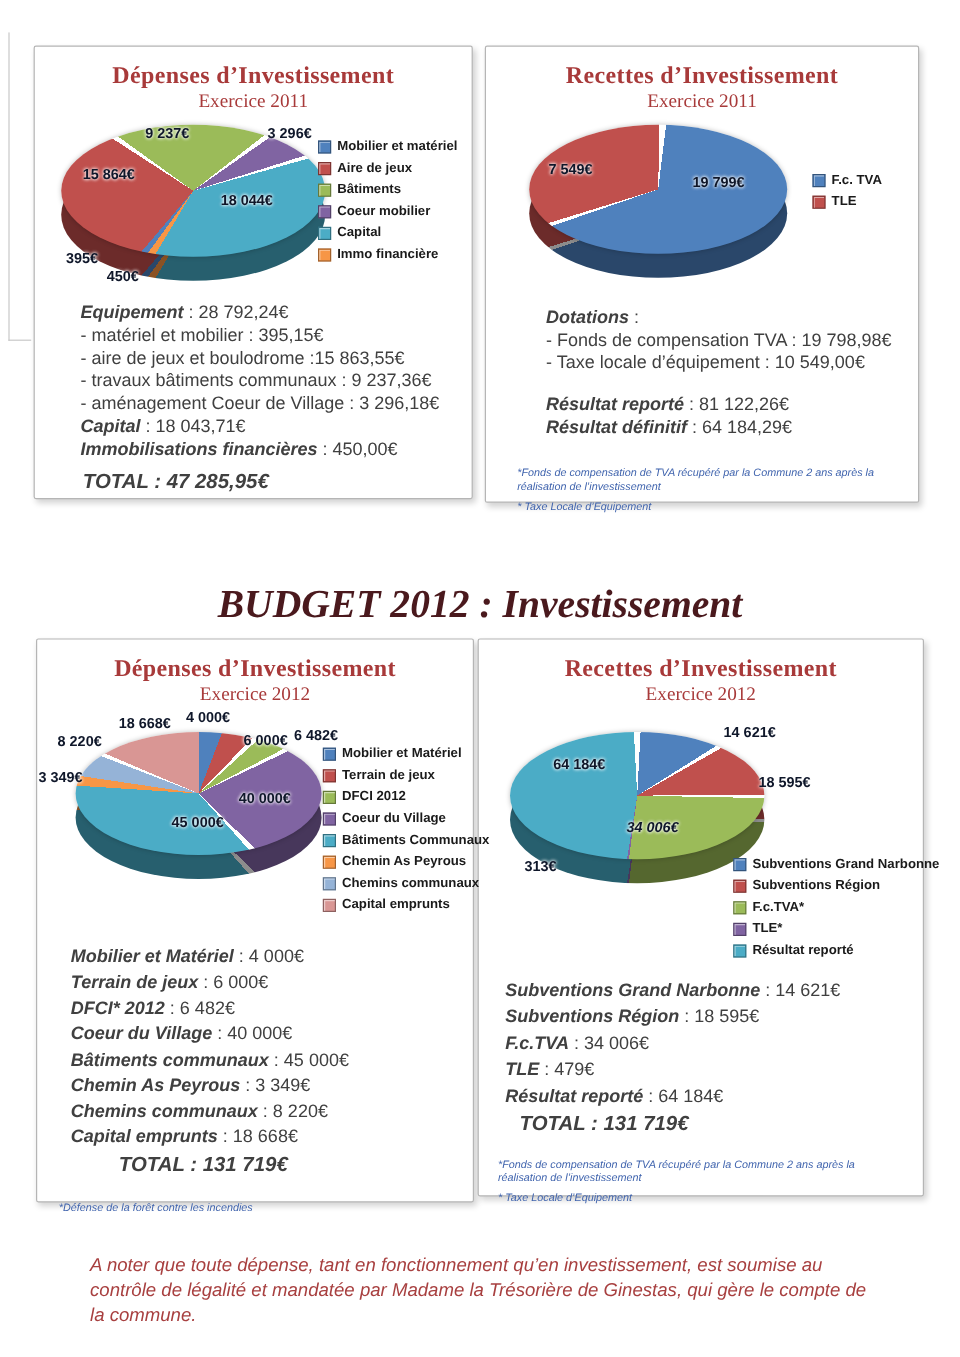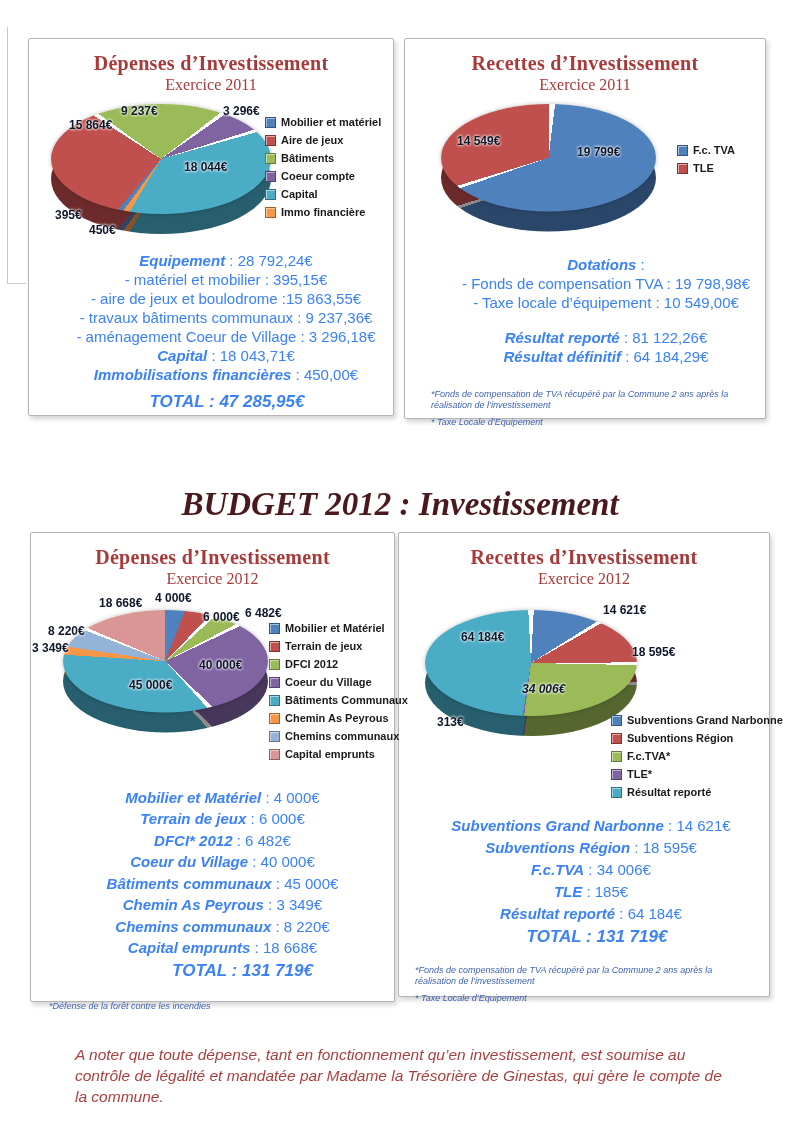--- a/index.html
+++ b/index.html
@@ -21,21 +21,21 @@
   .pie-layer.depth{transform:translateY(calc(var(--d) / -4 + 20px)) scaleY(0.5);
         filter:brightness(.55) saturate(1.05);}
   .pie-layer.face{box-shadow:0 0 6px rgba(0,0,0,.25);}
   .slice-label{position:absolute;font-weight:bold;font-size:12px;color:#0f172a;
         white-space:nowrap;z-index:5;text-shadow:0 0 3px #fff,0 0 3px #fff;}
   .legend{position:absolute;margin:0;padding:0;list-style:none;font-weight:bold;
         font-size:11px;color:#1a1a1a;z-index:6;}
   .legend li{display:flex;align-items:center;gap:5px;margin:0 0 6px;white-space:nowrap;}
   .lm{width:9px;height:9px;flex:0 0 9px;border:1px solid rgba(0,0,0,.35);
         box-shadow:inset 1px 1px 0 rgba(255,255,255,.5);}
-  .details{font-size:15px;color:#3b82f6;text-align:center;}
+  .details{font-size:15px;color:#404040;}
   .dline{margin:2px 0;}
   .dline b{font-style:italic;}
   .dline.gap{height:14px;}
   .dline.total{font-weight:bold;font-style:italic;font-size:17px;margin-top:9px;}
   .fns{margin-top:8px;}
   .fn{font-style:italic;font-size:9px;color:#3f63ad;margin:0 0 5px;line-height:1.25;}
   #budget-title{position:absolute;left:0;top:464px;width:100%;text-align:center;
         font-family:"Liberation Serif",serif;font-style:italic;font-weight:600;
         font-size:33px;color:#4a191d;}
   #footer-note{position:absolute;left:75px;top:1028px;width:655px;font-style:italic;
@@ -63,40 +63,40 @@
   <section class="panel" id="panel-0" style="left:28px;top:38px;width:366px;height:378px;">
     <h2 class="p-title">Dépenses d’Investissement</h2>
     <div class="p-sub">Exercice 2011</div>
     <div class="chart-area" style="height:148px;margin-top:2px;">
       <div class="pie-wrap" style="--d:220px;left:22px;top:8px;">
         <div class="pie-layer depth" style="background: conic-gradient(from 200deg, rgb(79, 129, 189) 0deg, rgb(79, 129, 189) 3.00723deg, rgb(192, 80, 77) 3.00723deg, rgb(192, 80, 77) 122.284deg, rgb(255, 255, 255) 122.284deg, rgb(255, 255, 255) 123.784deg, rgb(255, 255, 255) 123.784deg, rgb(255, 255, 255) 125.284deg, rgb(155, 187, 89) 125.284deg, rgb(155, 187, 89) 192.607deg, rgb(255, 255, 255) 192.607deg, rgb(255, 255, 255) 194.107deg, rgb(255, 255, 255) 194.107deg, rgb(255, 255, 255) 195.607deg, rgb(128, 100, 162) 195.607deg, rgb(128, 100, 162) 217.701deg, rgb(255, 255, 255) 217.701deg, rgb(255, 255, 255) 219.201deg, rgb(255, 255, 255) 219.201deg, rgb(255, 255, 255) 220.701deg, rgb(75, 172, 198) 220.701deg, rgb(75, 172, 198) 356.574deg, rgb(247, 150, 70) 356.574deg, rgb(247, 150, 70) 360deg);"></div>
         <div class="pie-layer face" style="background: conic-gradient(from 200deg, rgb(79, 129, 189) 0deg, rgb(79, 129, 189) 3.00723deg, rgb(192, 80, 77) 3.00723deg, rgb(192, 80, 77) 122.284deg, rgb(255, 255, 255) 122.284deg, rgb(255, 255, 255) 123.784deg, rgb(255, 255, 255) 123.784deg, rgb(255, 255, 255) 125.284deg, rgb(155, 187, 89) 125.284deg, rgb(155, 187, 89) 192.607deg, rgb(255, 255, 255) 192.607deg, rgb(255, 255, 255) 194.107deg, rgb(255, 255, 255) 194.107deg, rgb(255, 255, 255) 195.607deg, rgb(128, 100, 162) 195.607deg, rgb(128, 100, 162) 217.701deg, rgb(255, 255, 255) 217.701deg, rgb(255, 255, 255) 219.201deg, rgb(255, 255, 255) 219.201deg, rgb(255, 255, 255) 220.701deg, rgb(75, 172, 198) 220.701deg, rgb(75, 172, 198) 356.574deg, rgb(247, 150, 70) 356.574deg, rgb(247, 150, 70) 360deg);"></div>
       </div>
       <span class="slice-label" style="left:92px;top:8px;">9 237€</span>
       <span class="slice-label" style="left:194px;top:8px;">3 296€</span>
-      <span class="slice-label" style="left:40px;top:22px;">15 864€</span>
+      <span class="slice-label" style="left:40px;top:42px;">15 864€</span>
       <span class="slice-label" style="left:155px;top:64px;">18 044€</span>
       <span class="slice-label" style="left:26px;top:112px;">395€</span>
       <span class="slice-label" style="left:60px;top:127px;">450€</span>
       <ul class="legend" style="left:236px;top:20px;">
           <li>
             <span class="lm" style="background: rgb(79, 129, 189);"></span>
             <span>Mobilier et matériel</span>
           </li>
           <li>
             <span class="lm" style="background: rgb(192, 80, 77);"></span>
             <span>Aire de jeux</span>
           </li>
           <li>
             <span class="lm" style="background: rgb(155, 187, 89);"></span>
             <span>Bâtiments</span>
           </li>
           <li>
             <span class="lm" style="background: rgb(128, 100, 162);"></span>
-            <span>Coeur compte</span>
+            <span>Coeur mobilier</span>
           </li>
           <li>
             <span class="lm" style="background: rgb(75, 172, 198);"></span>
             <span>Capital</span>
           </li>
           <li>
             <span class="lm" style="background: rgb(247, 150, 70);"></span>
             <span>Immo financière</span>
           </li>
         </ul>
@@ -114,21 +114,21 @@
   </section>
 
   <section class="panel" id="panel-1" style="left:404px;top:38px;width:362px;height:381px;">
     <h2 class="p-title">Recettes d’Investissement</h2>
     <div class="p-sub">Exercice 2011</div>
     <div class="chart-area" style="height:150px;margin-top:2px;">
       <div class="pie-wrap" style="--d:215px;left:36px;top:8px;">
         <div class="pie-layer depth" style="background: conic-gradient(from 2deg, rgb(255, 255, 255) 0deg, rgb(255, 255, 255) 1.5deg, rgb(79, 129, 189) 1.5deg, rgb(79, 129, 189) 233.364deg, rgb(255, 255, 255) 233.364deg, rgb(255, 255, 255) 234.864deg, rgb(255, 255, 255) 234.864deg, rgb(255, 255, 255) 236.364deg, rgb(192, 80, 77) 236.364deg, rgb(192, 80, 77) 358.5deg, rgb(255, 255, 255) 358.5deg, rgb(255, 255, 255) 360deg);"></div>
         <div class="pie-layer face" style="background: conic-gradient(from 2deg, rgb(255, 255, 255) 0deg, rgb(255, 255, 255) 1.5deg, rgb(79, 129, 189) 1.5deg, rgb(79, 129, 189) 233.364deg, rgb(255, 255, 255) 233.364deg, rgb(255, 255, 255) 234.864deg, rgb(255, 255, 255) 234.864deg, rgb(255, 255, 255) 236.364deg, rgb(192, 80, 77) 236.364deg, rgb(192, 80, 77) 358.5deg, rgb(255, 255, 255) 358.5deg, rgb(255, 255, 255) 360deg);"></div>
       </div>
-      <span class="slice-label" style="left:52px;top:38px;">14 549€</span>
+      <span class="slice-label" style="left:52px;top:38px;">7 549€</span>
       <span class="slice-label" style="left:172px;top:49px;">19 799€</span>
       <ul class="legend" style="left:272px;top:48px;">
           <li>
             <span class="lm" style="background: rgb(79, 129, 189);"></span>
             <span>F.c. TVA</span>
           </li>
           <li>
             <span class="lm" style="background: rgb(192, 80, 77);"></span>
             <span>TLE</span>
           </li>
@@ -155,24 +155,24 @@
     <div class="p-sub">Exercice 2012</div>
     <div class="chart-area" style="height:186px;margin-top:2px;">
       <div class="pie-wrap" style="--d:205px;left:32px;top:20px;">
         <div class="pie-layer depth" style="background: conic-gradient(rgb(79, 129, 189) 0deg, rgb(79, 129, 189) 10.9324deg, rgb(192, 80, 77) 10.9324deg, rgb(192, 80, 77) 25.8309deg, rgb(255, 255, 255) 25.8309deg, rgb(255, 255, 255) 27.3309deg, rgb(255, 255, 255) 27.3309deg, rgb(255, 255, 255) 28.8309deg, rgb(155, 187, 89) 28.8309deg, rgb(155, 187, 89) 43.5468deg, rgb(255, 255, 255) 43.5468deg, rgb(255, 255, 255) 45.0468deg, rgb(255, 255, 255) 45.0468deg, rgb(255, 255, 255) 46.5468deg, rgb(128, 100, 162) 46.5468deg, rgb(128, 100, 162) 152.87deg, rgb(255, 255, 255) 152.87deg, rgb(255, 255, 255) 154.37deg, rgb(255, 255, 255) 154.37deg, rgb(255, 255, 255) 155.87deg, rgb(75, 172, 198) 155.87deg, rgb(75, 172, 198) 277.36deg, rgb(247, 150, 70) 277.36deg, rgb(247, 150, 70) 286.513deg, rgb(149, 179, 215) 286.513deg, rgb(149, 179, 215) 307.479deg, rgb(255, 255, 255) 307.479deg, rgb(255, 255, 255) 308.979deg, rgb(255, 255, 255) 308.979deg, rgb(255, 255, 255) 310.479deg, rgb(217, 150, 148) 310.479deg, rgb(217, 150, 148) 360deg);"></div>
         <div class="pie-layer face" style="background: conic-gradient(rgb(79, 129, 189) 0deg, rgb(79, 129, 189) 10.9324deg, rgb(192, 80, 77) 10.9324deg, rgb(192, 80, 77) 25.8309deg, rgb(255, 255, 255) 25.8309deg, rgb(255, 255, 255) 27.3309deg, rgb(255, 255, 255) 27.3309deg, rgb(255, 255, 255) 28.8309deg, rgb(155, 187, 89) 28.8309deg, rgb(155, 187, 89) 43.5468deg, rgb(255, 255, 255) 43.5468deg, rgb(255, 255, 255) 45.0468deg, rgb(255, 255, 255) 45.0468deg, rgb(255, 255, 255) 46.5468deg, rgb(128, 100, 162) 46.5468deg, rgb(128, 100, 162) 152.87deg, rgb(255, 255, 255) 152.87deg, rgb(255, 255, 255) 154.37deg, rgb(255, 255, 255) 154.37deg, rgb(255, 255, 255) 155.87deg, rgb(75, 172, 198) 155.87deg, rgb(75, 172, 198) 277.36deg, rgb(247, 150, 70) 277.36deg, rgb(247, 150, 70) 286.513deg, rgb(149, 179, 215) 286.513deg, rgb(149, 179, 215) 307.479deg, rgb(255, 255, 255) 307.479deg, rgb(255, 255, 255) 308.979deg, rgb(255, 255, 255) 308.979deg, rgb(255, 255, 255) 310.479deg, rgb(217, 150, 148) 310.479deg, rgb(217, 150, 148) 360deg);"></div>
       </div>
       <span class="slice-label" style="left:124px;top:1px;">4 000€</span>
       <span class="slice-label" style="left:172px;top:20px;">6 000€</span>
       <span class="slice-label" style="left:214px;top:16px;">6 482€</span>
       <span class="slice-label" style="left:68px;top:6px;">18 668€</span>
-      <span class="slice-label" style="left:17px;top:34px;">8 220€</span>
+      <span class="slice-label" style="left:17px;top:21px;">8 220€</span>
       <span class="slice-label" style="left:1px;top:51px;">3 349€</span>
       <span class="slice-label" style="left:168px;top:68px;">40 000€</span>
-      <span class="slice-label" style="left:66px;top:88px;padding-left:32px;">45 000€</span>
+      <span class="slice-label" style="left:80px;top:88px;padding-left:32px;">45 000€</span>
       <ul class="legend" style="left:238px;top:32px;margin-bottom:0;">
           <li>
             <span class="lm" style="background: rgb(79, 129, 189);"></span>
             <span>Mobilier et Matériel</span>
           </li>
           <li>
             <span class="lm" style="background: rgb(192, 80, 77);"></span>
             <span>Terrain de jeux</span>
           </li>
           <li>
@@ -250,21 +250,21 @@
           <li>
             <span class="lm" style="background: rgb(75, 172, 198);"></span>
             <span>Résultat reporté</span>
           </li>
         </ul>
     </div>
     <div class="details">
         <div class="dline"><b>Subventions Grand Narbonne</b><span> : 14 621€</span></div>
         <div class="dline"><b>Subventions Région</b><span> : 18 595€</span></div>
         <div class="dline"><b>F.c.TVA</b><span> : 34 006€</span></div>
-        <div class="dline"><b>TLE</b><span> : 185€</span></div>
+        <div class="dline"><b>TLE</b><span> : 479€</span></div>
         <div class="dline"><b>Résultat reporté</b><span> : 64 184€</span></div>
         <div class="dline total"><b>TOTAL : 131 719€</b></div>
       </div>
     <div class="fns">
       <p class="fn" style="max-width:320px;">*Fonds de compensation de TVA récupéré par la Commune 2 ans après la réalisation de l’investissement</p>
       <p class="fn">* Taxe Locale d’Equipement</p>
     </div>
   </section>
 
   <p id="footer-note">A noter que toute dépense, tant en fonctionnement qu’en investissement, est soumise au contrôle de légalité et mandatée par Madame la Trésorière de Ginestas, qui gère le compte de la commune.</p>

